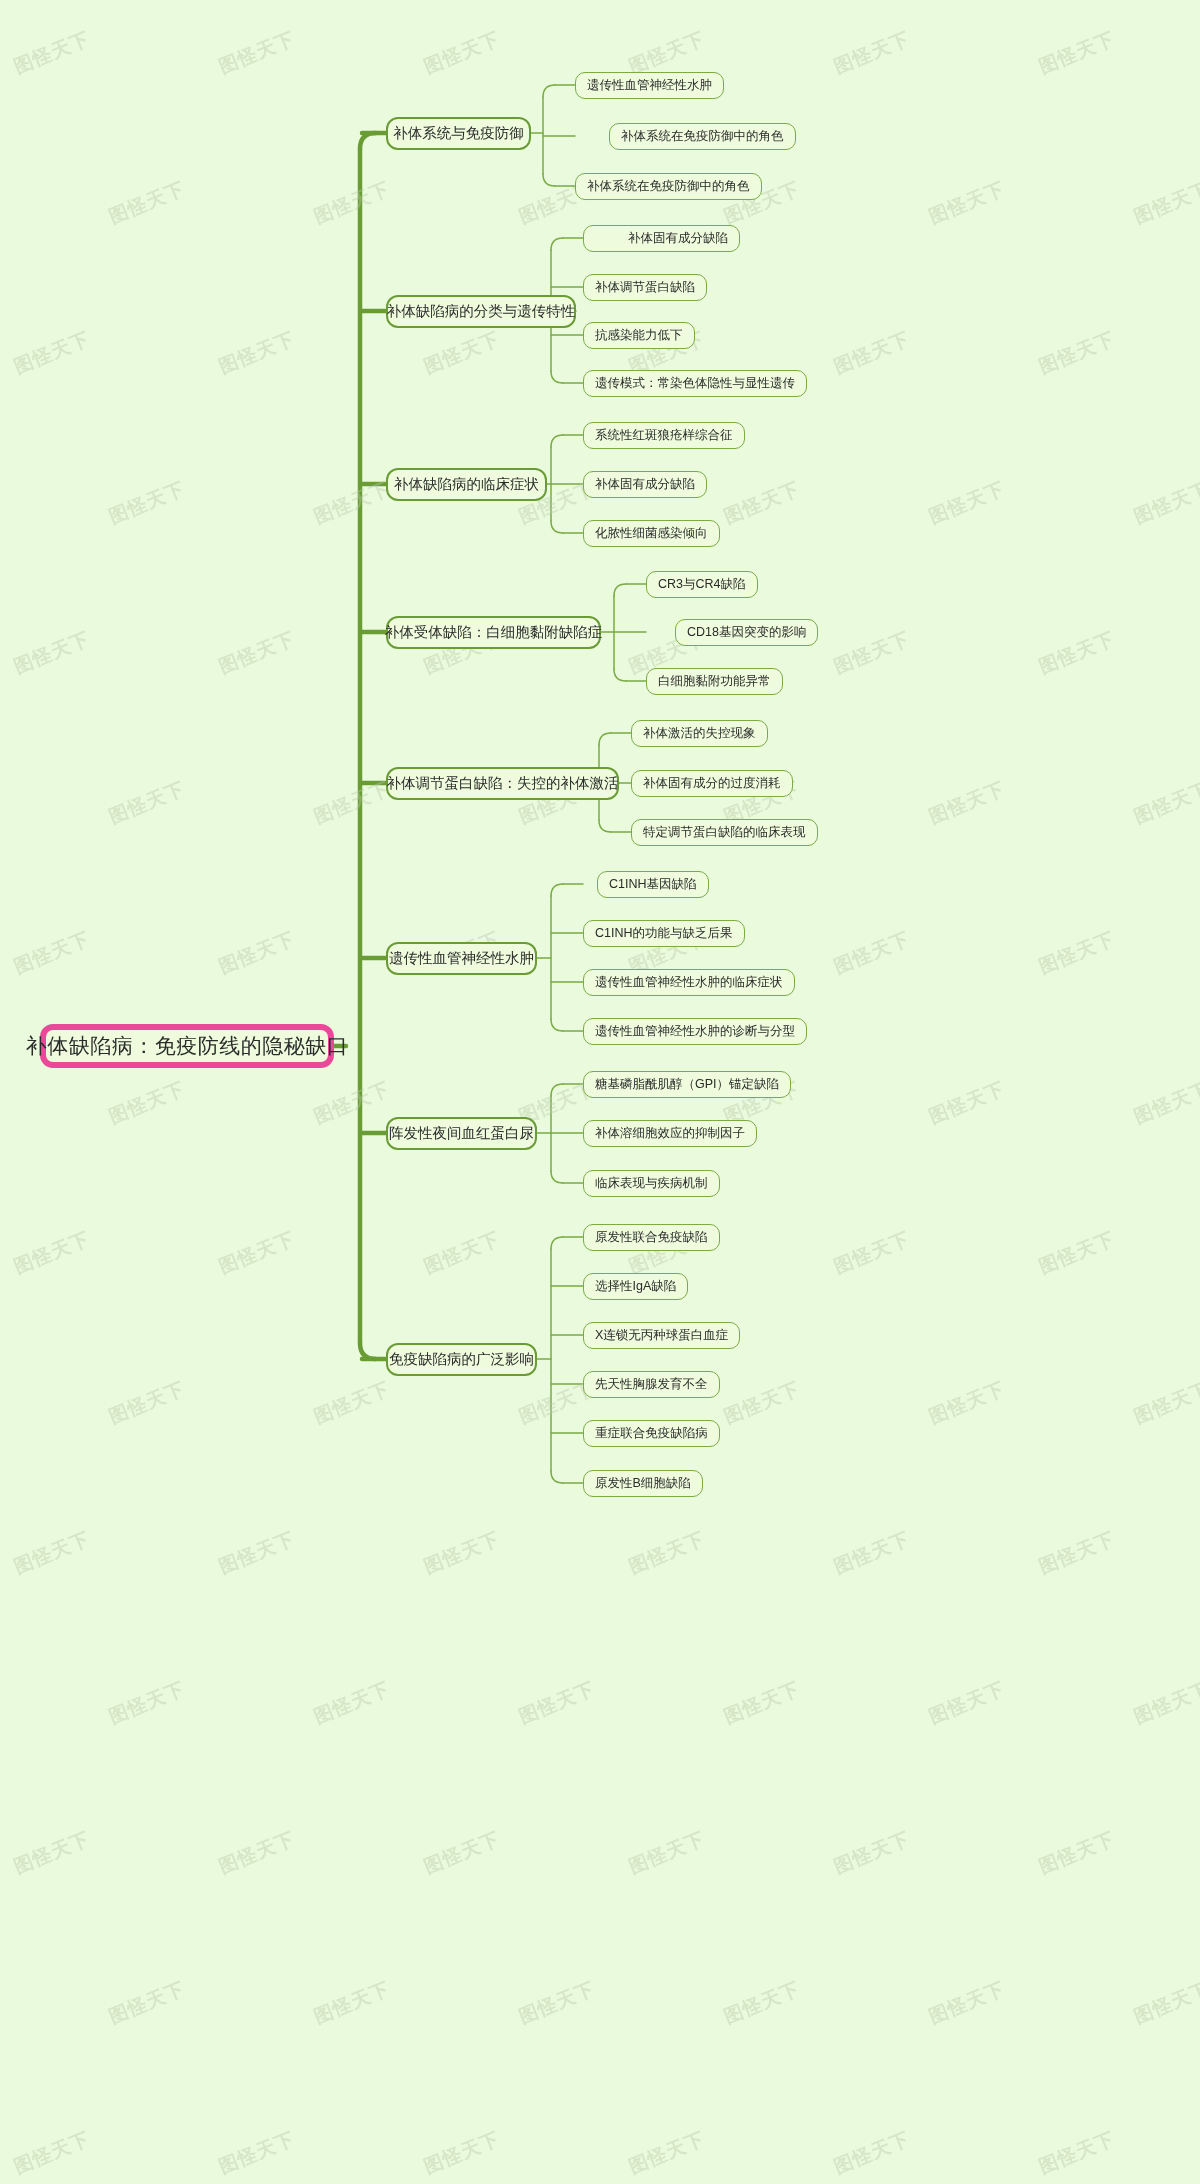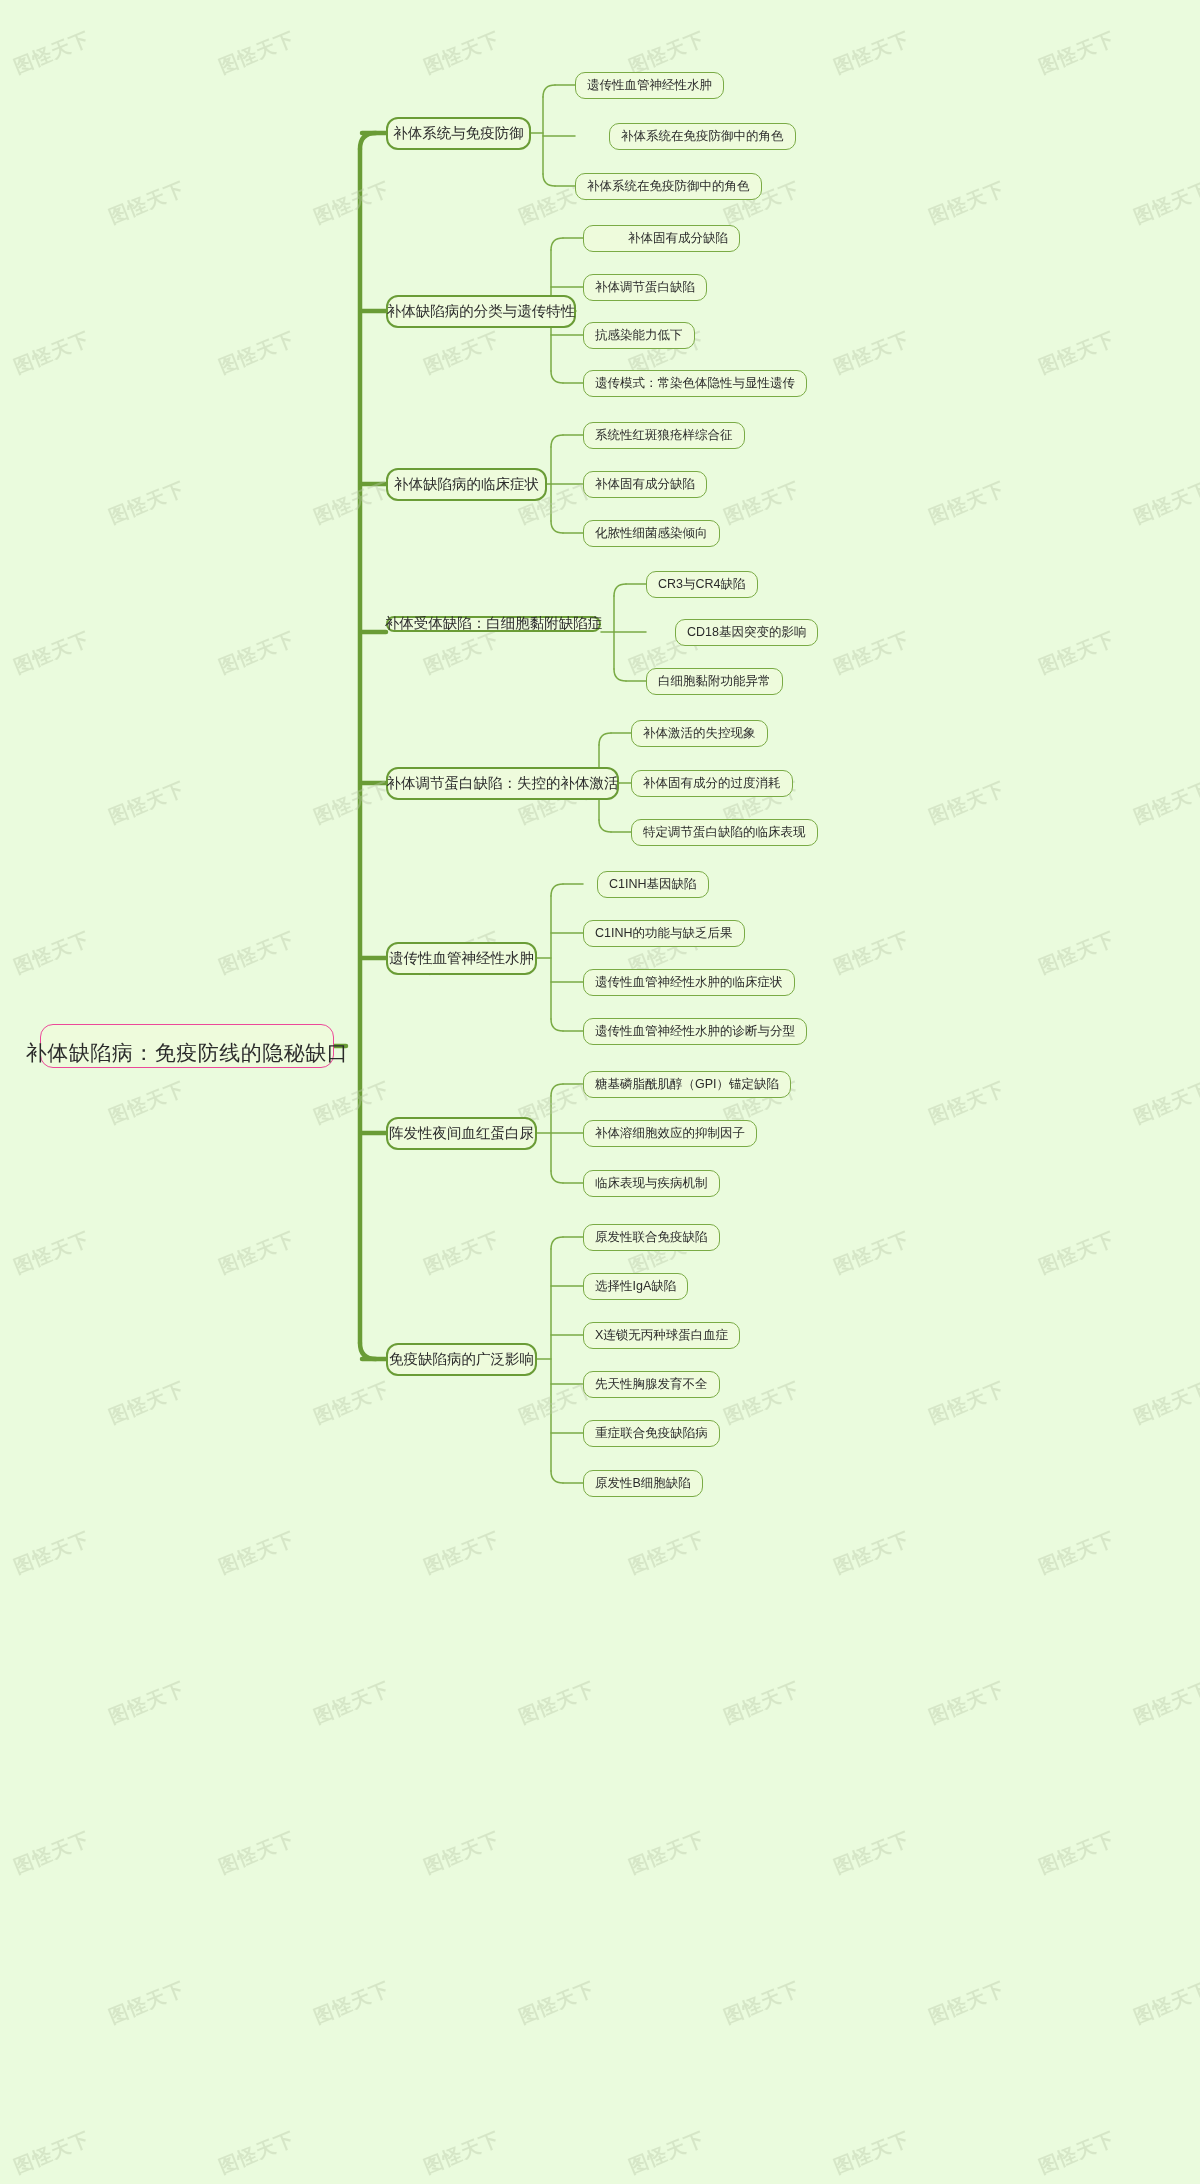--- a/index.html
+++ b/index.html
@@ -42,27 +42,26 @@
     position: absolute;
     box-sizing: border-box;
     display: flex;
     align-items: center;
     justify-content: center;
     background: #eefbdc;
     color: #2b2b2b;
     white-space: nowrap;
   }
   .node.root {
-    border: 1px solid #ec4899;
+    border: 6px solid #ec4899;
     border-radius: 13px;
     font-size: 21px;
     padding: 0 16px;
     height: 44px;
     letter-spacing: 0.5px;
-    align-items: flex-end;
   }
   .node.lvl1 {
     border: 2px solid #6a9c36;
     border-radius: 12px;
     font-size: 14.5px;
     padding: 0 13px;
     height: 33px;
   }
   .node.lvl2 {
     border: 1.4px solid #7aab45;
@@ -279,21 +278,21 @@
       </div>
       <div class="node lvl2" style="left: 583px; top: 421.5px; min-width: 139px;">
         <span>系统性红斑狼疮样综合征</span>
       </div>
       <div class="node lvl2" style="left: 583px; top: 470.5px; min-width: 101px;">
         <span>补体固有成分缺陷</span>
       </div>
       <div class="node lvl2" style="left: 583px; top: 519.5px; min-width: 125px;">
         <span>化脓性细菌感染倾向</span>
       </div>
-      <div class="node lvl1" style="left: 386px; top: 615.5px; width: 215px; height: 16px;">
+      <div class="node lvl1" style="left: 386px; top: 615.5px; width: 215px; height: 33px;">
         <span>补体受体缺陷：白细胞黏附缺陷症</span>
       </div>
       <div class="node lvl2" style="left: 646px; top: 570.5px; min-width: 101px;">
         <span>CR3与CR4缺陷</span>
       </div>
       <div class="node lvl2" style="left: 675px; top: 618.5px; min-width: 125px;">
         <span>CD18基因突变的影响</span>
       </div>
       <div class="node lvl2" style="left: 646px; top: 667.5px; min-width: 135px;">
         <span>白细胞黏附功能异常</span>

